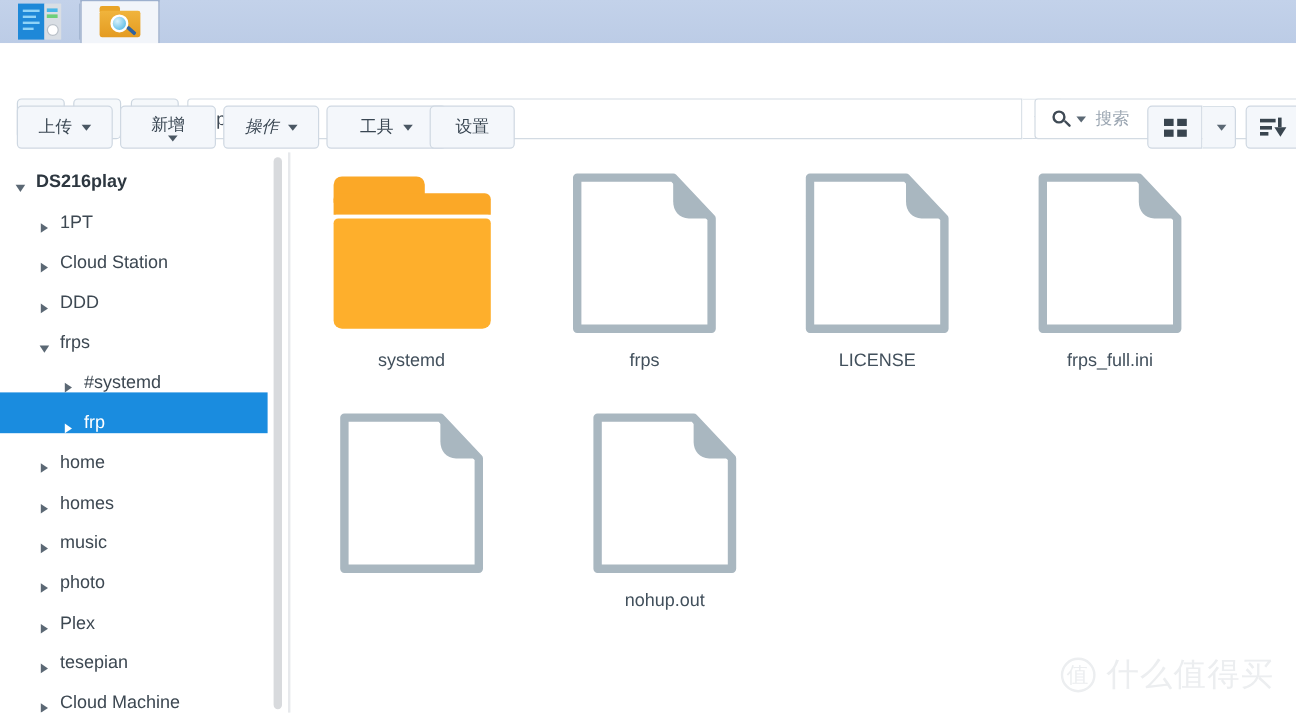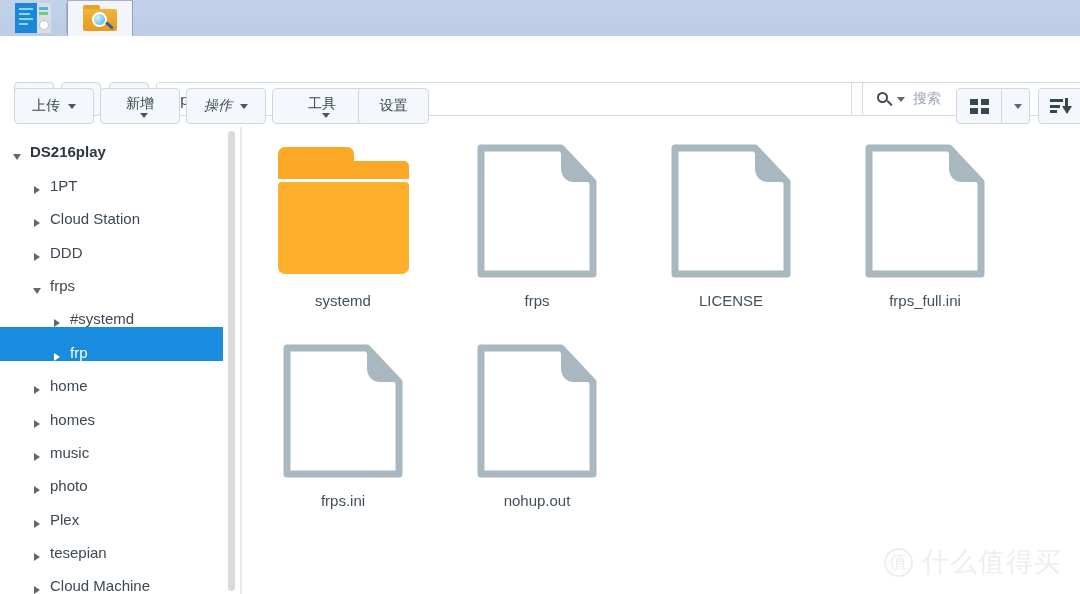--- a/index.html
+++ b/index.html
@@ -221,21 +221,21 @@
       <span class="dd"></span>
     </div>
     <div class="tbtn" style="left:100px;width:80px;flex-direction:column;">
       <span class="lbl">新增</span>
       <span class="dd"></span>
     </div>
     <div class="tbtn" style="left:186px;width:80px;font-style:italic;">
       <span class="lbl">操作</span>
       <span class="dd"></span>
     </div>
-    <div class="tbtn" style="left:272px;width:100px;flex-direction:column;">
+    <div class="tbtn" style="left:272px;width:100px;">
       <span class="lbl">工具</span>
       <span class="dd"></span>
     </div>
     <div class="tbtn" style="left:358px;width:71px;">
       <span class="lbl">设置</span>
     </div>
 
     <div class="viewgroup">
       <div class="vbtn" style="width:46px;border-radius:4px 0 0 4px;">
         <span class="grid4">
@@ -396,23 +396,22 @@
       </div>
       <div class="fitem" style="left: 0px; top: 206px;">
         <div class="ficon-wrap">
           <span class="page">
             <svg width="124" height="138" viewBox="0 0 124 138">
               <path d="M6 6 H86 L118 40 V132 H6 Z" fill="#ffffff" stroke="#a9b7c0" stroke-width="7" stroke-linejoin="round"></path>
               <path d="M86 6 L118 40 H99 C91 40 86 34 86 26 Z" fill="#a9b7c0"></path>
             </svg>
           </span>
         </div>
-        <div class="fname">frps.ini</div>
-      </div>
-      <div class="fitem" style="left: 194px; top: 206px;">
+      </div>
+      <div class="fitem" style="left: 211px; top: 206px;">
         <div class="ficon-wrap">
           <span class="page">
             <svg width="124" height="138" viewBox="0 0 124 138">
               <path d="M6 6 H86 L118 40 V132 H6 Z" fill="#ffffff" stroke="#a9b7c0" stroke-width="7" stroke-linejoin="round"></path>
               <path d="M86 6 L118 40 H99 C91 40 86 34 86 26 Z" fill="#a9b7c0"></path>
             </svg>
           </span>
         </div>
         <div class="fname">nohup.out</div>
       </div>

